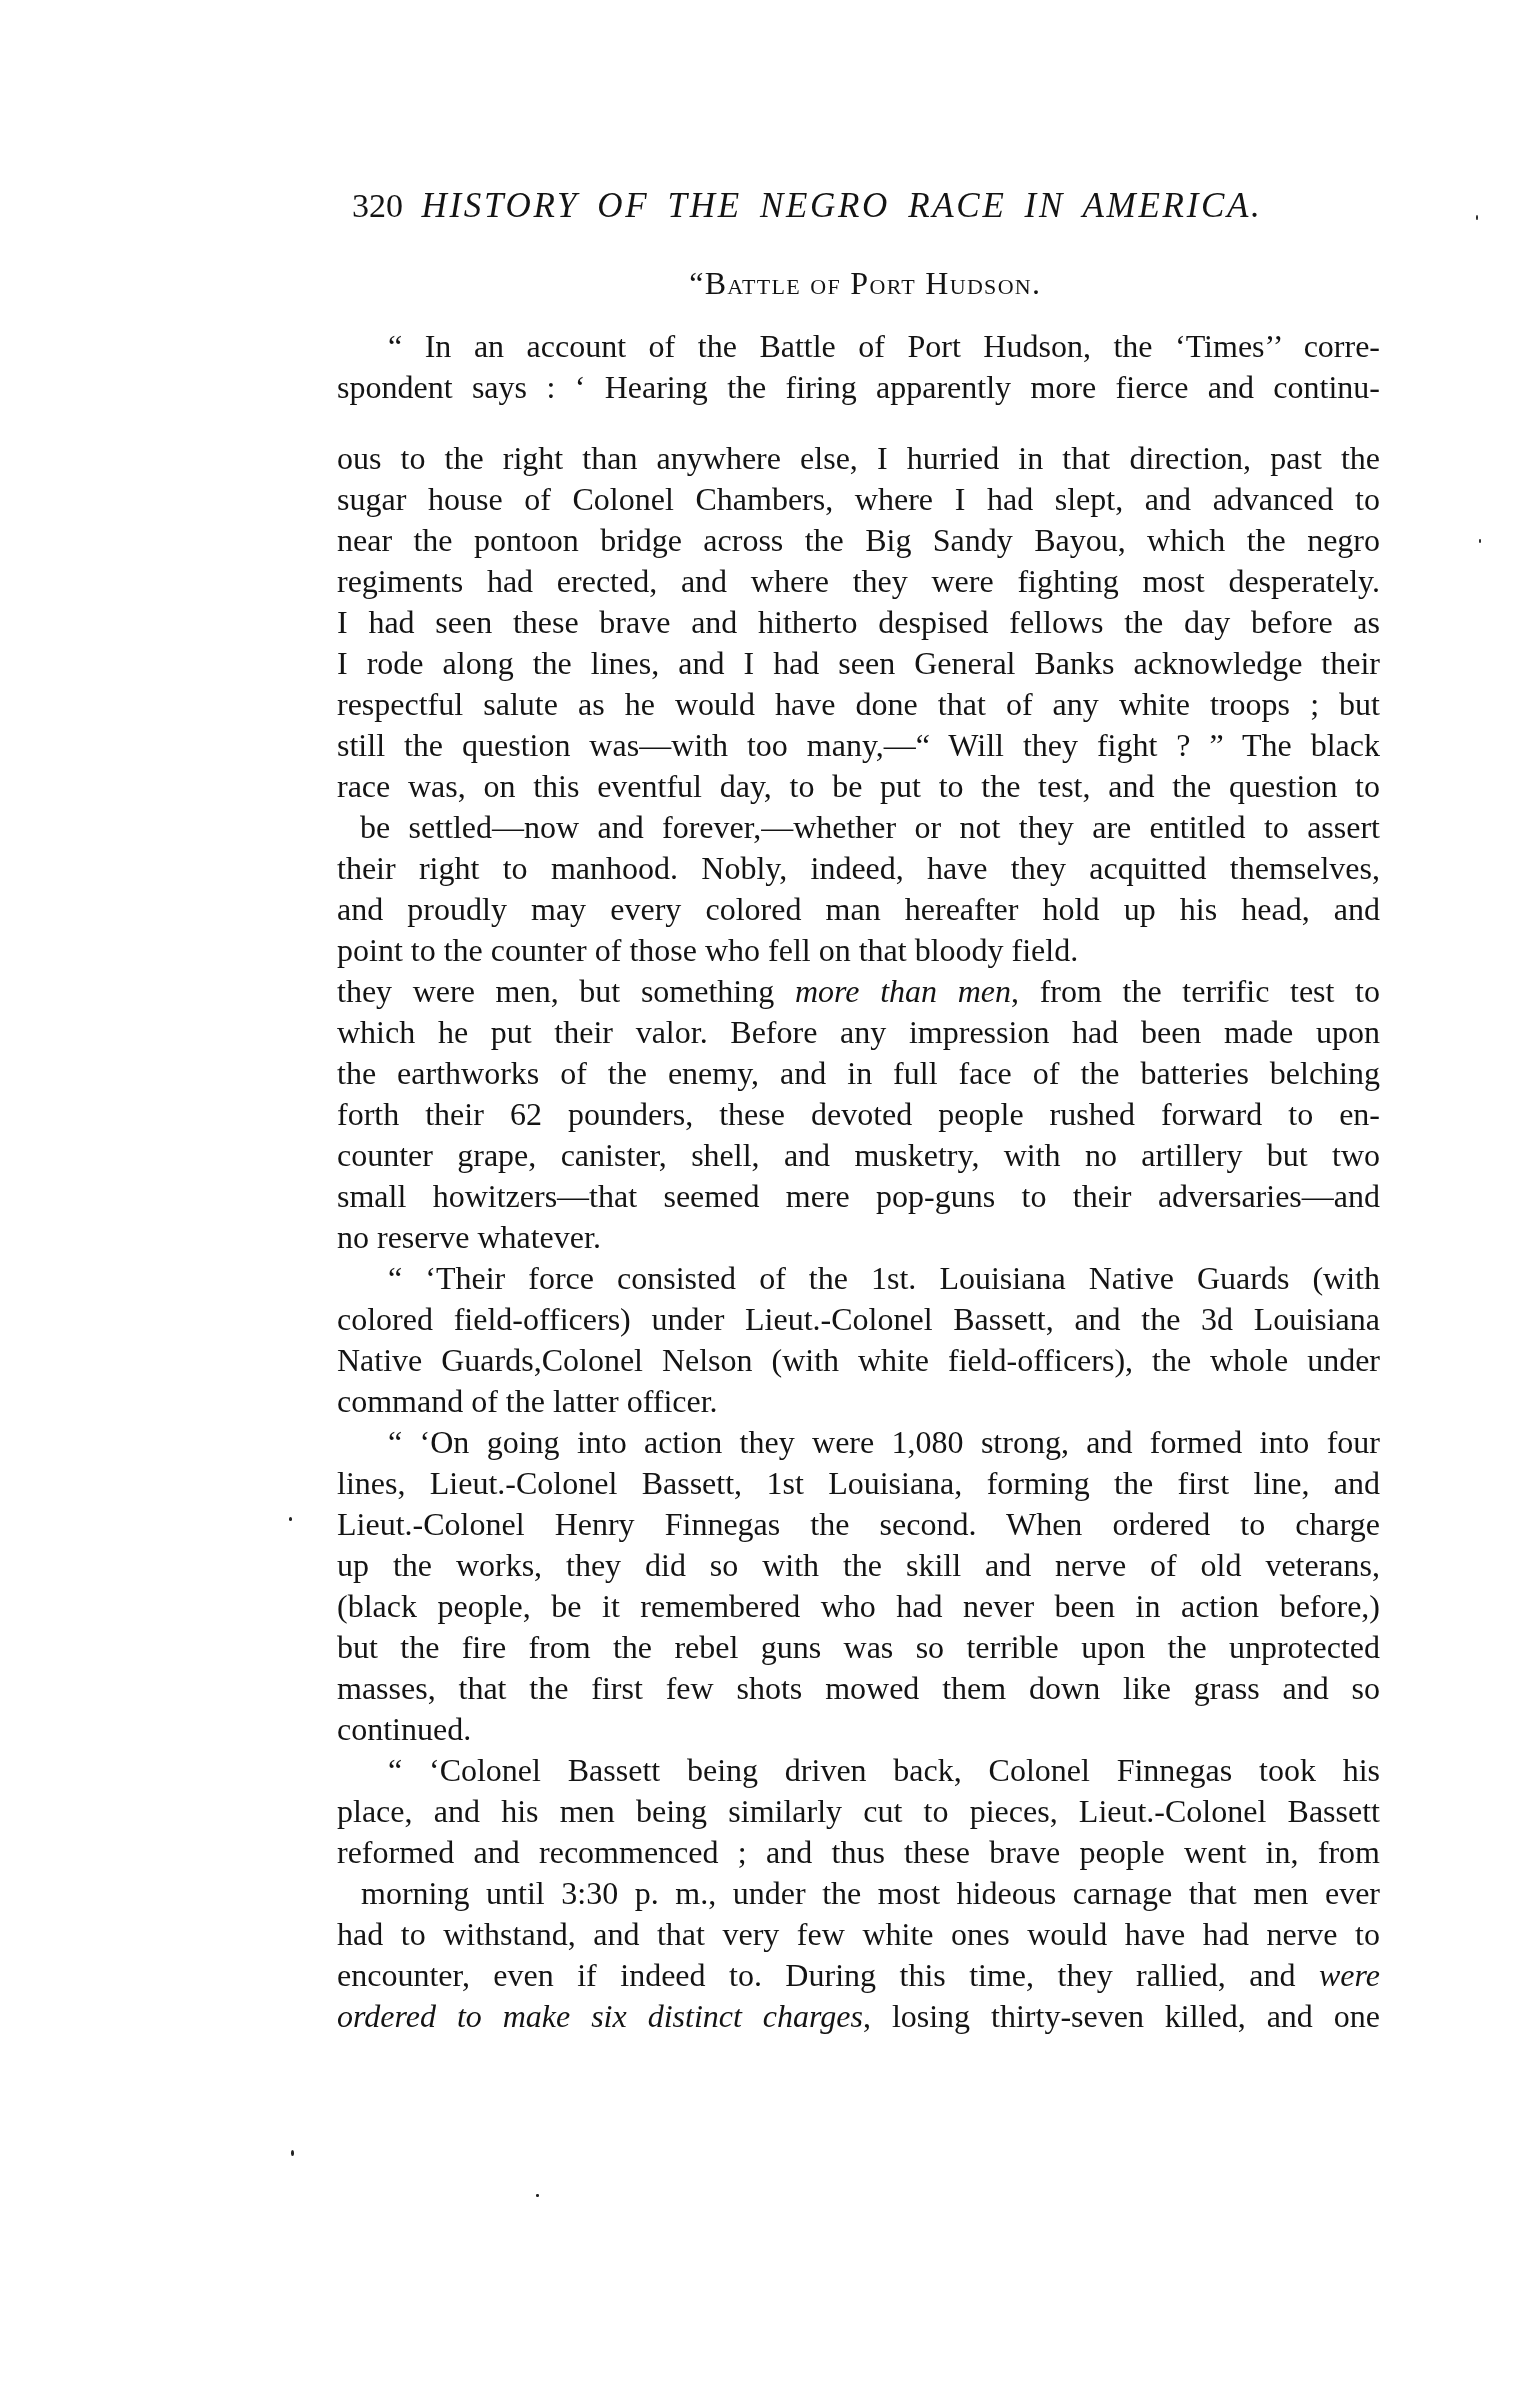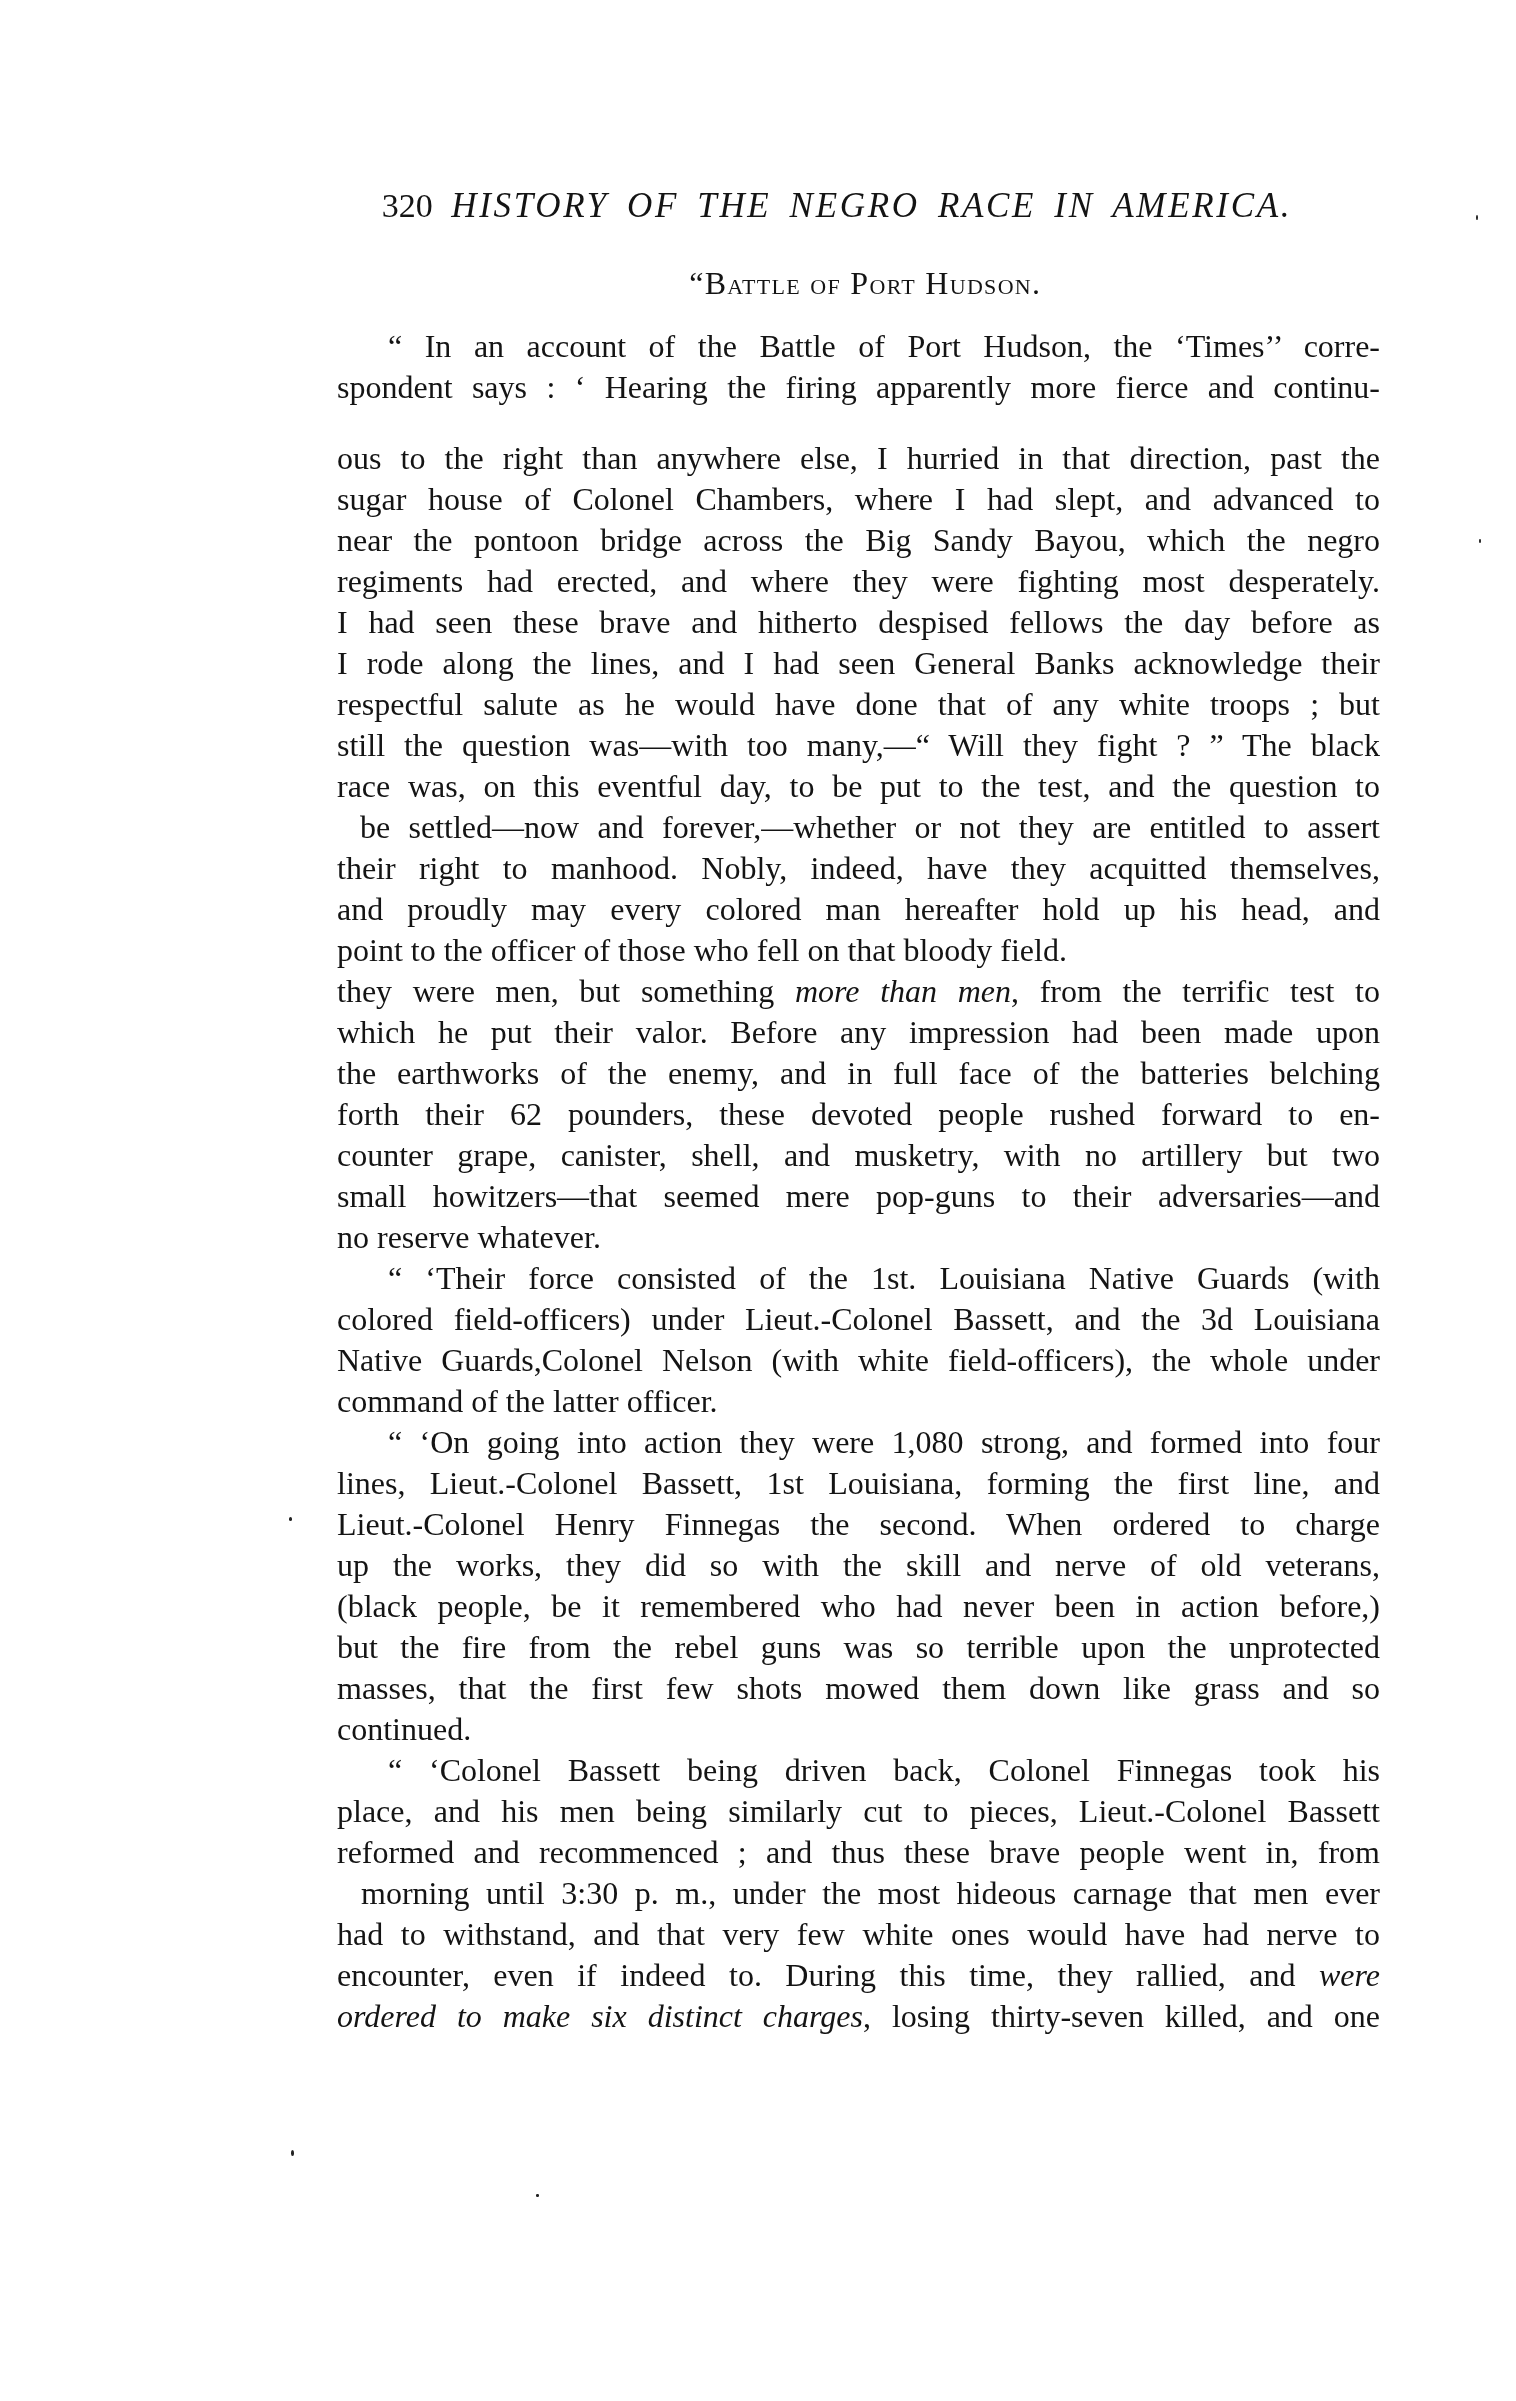--- a/index.html
+++ b/index.html
@@ -15,27 +15,26 @@
     color: #141414;
     font-family: "Liberation Serif", "DejaVu Serif", serif;
   }
   .page {
     position: absolute;
     left: 0; top: 0;
     width: 1517px; height: 2401px;
   }
   .running-head {
     position: absolute;
-    left: 340px;
+    left: 352px;
     top: 184px;
     width: 994px;
     height: 44px;
     white-space: nowrap;
     line-height: 44px;
-    text-align: center;
   }
   .page-number {
     font-size: 34px;
     letter-spacing: 0px;
     vertical-align: baseline;
   }
   .running-title {
     font-style: italic;
     font-size: 35px;
     letter-spacing: 2.7px;
@@ -110,21 +109,21 @@
       <div class="line" style="white-space: normal; overflow: hidden;">near the pontoon bridge across the Big Sandy Bayou, which the negro</div>
       <div class="line" style="white-space: normal; overflow: hidden;">regiments had erected, and where they were fighting most desperately.</div>
       <div class="line" style="white-space: normal; overflow: hidden;">I had seen these brave and hitherto despised fellows the day before as</div>
       <div class="line" style="white-space: normal; overflow: hidden;">I rode along the lines, and I had seen General Banks acknowledge their</div>
       <div class="line" style="white-space: normal; overflow: hidden;">respectful salute as he would have done that of any white troops ; but</div>
       <div class="line" style="white-space: normal; overflow: hidden;">still the question was—with too many,—“ Will they fight ? ”  The black</div>
       <div class="line" style="white-space: normal; overflow: hidden;">race was, on this eventful day, to be put to the test, and the question to</div>
       <div class="line" style="white-space: normal; overflow: hidden; margin-left: 23px;">be settled—now and forever,—whether or not they are entitled to assert</div>
       <div class="line" style="white-space: normal; overflow: hidden;">their right to manhood.  Nobly, indeed, have they acquitted themselves,</div>
       <div class="line" style="white-space: normal; overflow: hidden;">and proudly may every colored man hereafter hold up his head, and</div>
-      <div class="line last">point to the officer of those who fell on that bloody field.</div>
+      <div class="line last">point to the counter of those who fell on that bloody field.</div>
       <div class="line" style="white-space: normal; overflow: hidden;"><span>they were men, but something </span><em>more than men</em><span>, from the terrific test to</span></div>
       <div class="line" style="white-space: normal; overflow: hidden;">which he put their valor.  Before any impression had been made upon</div>
       <div class="line" style="white-space: normal; overflow: hidden;">the earthworks of the enemy, and in full face of the batteries belching</div>
       <div class="line" style="white-space: normal; overflow: hidden;">forth their 62 pounders, these devoted people rushed forward to en-</div>
       <div class="line" style="white-space: normal; overflow: hidden;">counter grape, canister, shell, and musketry, with no artillery but two</div>
       <div class="line" style="white-space: normal; overflow: hidden;">small howitzers—that seemed mere pop-guns to their adversaries—and</div>
       <div class="line last">no reserve whatever.</div>
       <div class="line indent" style="white-space: normal; overflow: hidden;">“ ‘Their force consisted of the 1st. Louisiana Native Guards (with</div>
       <div class="line" style="white-space: normal; overflow: hidden;">colored field-officers) under Lieut.-Colonel Bassett, and the 3d Louisiana</div>
       <div class="line" style="white-space: normal; overflow: hidden;">Native Guards,Colonel Nelson (with white field-officers), the whole under</div>

